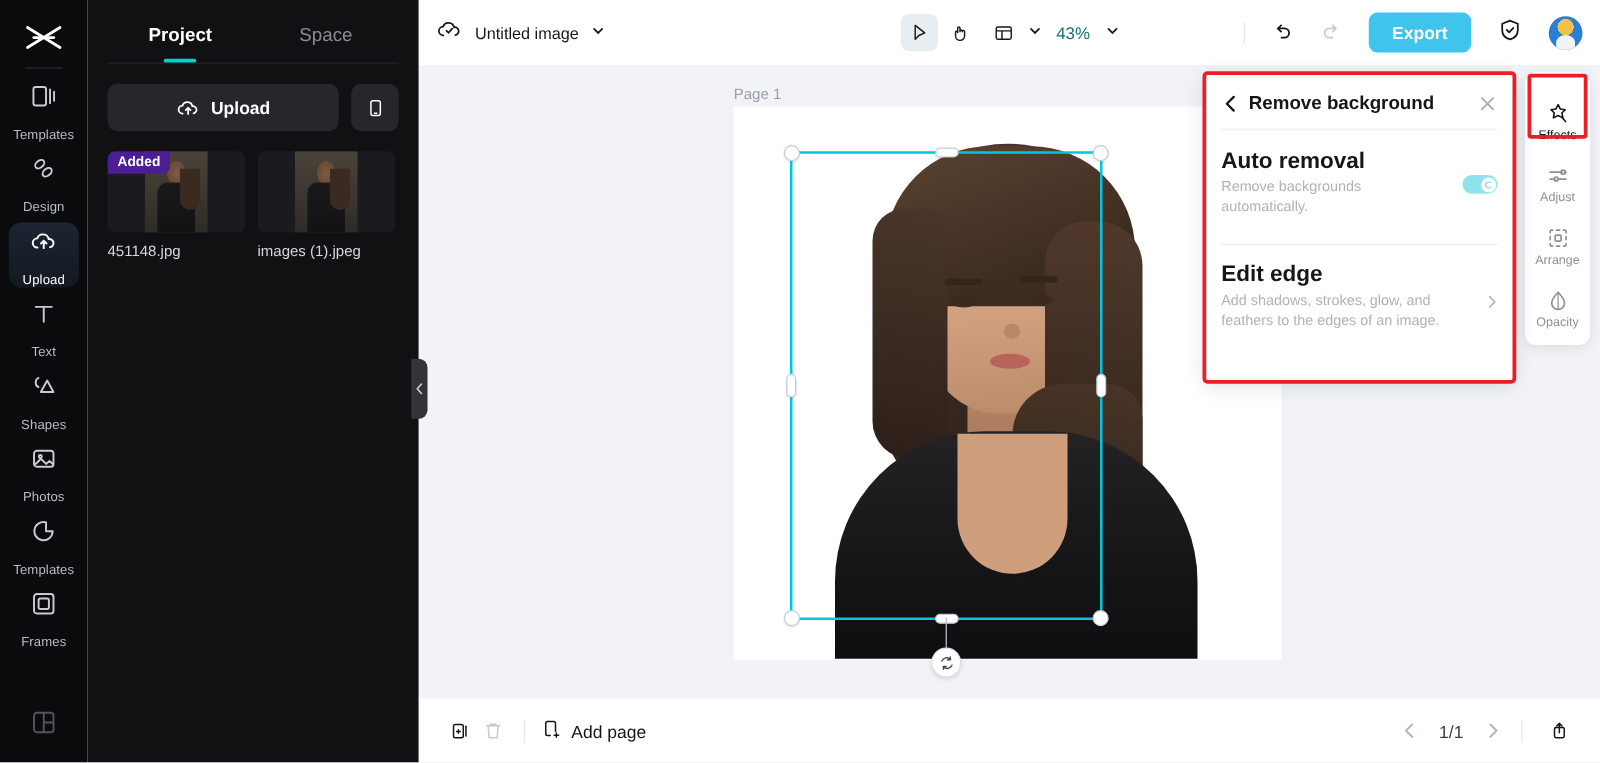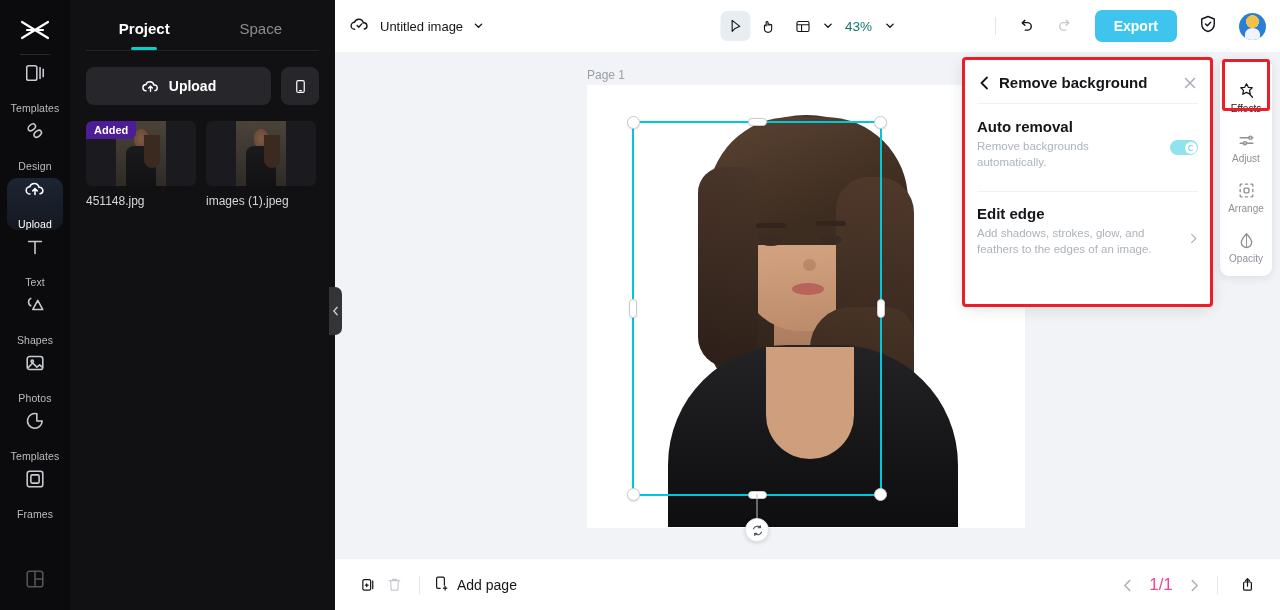--- a/index.html
+++ b/index.html
@@ -12,21 +12,21 @@
 
   
   .rail {
     position:absolute; left:0; top:0; width:70px; height:610px;
     background:#0b0b0d; display:flex; flex-direction:column; align-items:center;
   }
   .rail-logo { margin-top:12px; height:36px; display:flex; align-items:center; justify-content:center; }
   .rail-div { width:30px; height:1px; background:#2a2a2e; margin:6px 0 4px; }
   .rail-item {
     width:56px; height:52px; margin:3px 0; border-radius:10px;
-    display:flex; flex-direction:column; align-items:center; justify-content:space-between;
+    display:flex; flex-direction:column; align-items:center; justify-content:flex-end;
     gap:14px; cursor:pointer;
   }
   .rail-item.active { background:linear-gradient(180deg,#1c2533,#141820); }
   .rail-item .ic { width:22px; height:22px; display:block; }
   .rail-item .lb { font-size:10.5px; color:#b9bcc2; letter-spacing:.1px; }
   .rail-item.active .lb { color:#ffffff; }
   .rail-bottom { margin-top:auto; margin-bottom:16px; opacity:.5; }
 
   
   .panel {
@@ -204,21 +204,21 @@
     position:absolute; left:963px; top:58px; width:249px; height:248px;
     background:#fff; border-radius:10px; box-shadow:0 3px 16px rgba(25,35,50,.13);
     z-index:20; overflow:hidden;
   }
   .fx-head { display:flex; align-items:center; padding:16px 14px 12px; }
   .fx-back { width:16px; height:16px; cursor:pointer; margin-right:6px; }
   .fx-title { font-size:15px; font-weight:bold; color:#14161a; }
   .fx-close { margin-left:auto; width:16px; height:16px; cursor:pointer; }
   .fx-rule { height:1px; background:#eef0f3; margin:0 14px; }
   .fx-sec { padding:14px 14px 4px; position:relative; }
-  .fx-h { font-size:15px; font-weight:bold; color:#14161a; }
+  .fx-h { font-size:18px; font-weight:bold; color:#14161a; }
   .fx-sub { font-size:11.5px; color:#adb3bb; line-height:1.38; margin-top:4px; max-width:150px; }
   .toggle {
     position:absolute; right:14px; top:36px; width:28px; height:15px;
     border-radius:9px; background:#8fe3ec; cursor:pointer;
   }
   .toggle .knob {
     position:absolute; right:1.5px; top:1.5px; width:12px; height:12px;
     border-radius:50%; background:#fff;
     display:flex; align-items:center; justify-content:center;
   }
@@ -259,21 +259,21 @@
     position:absolute; left:335px; top:558px; width:945px; height:52px;
     background:#fff; display:flex; align-items:center; padding:0 20px;
     border-top:1px solid #edeff2;
   }
   .bb-btn { width:26px; height:26px; display:flex; align-items:center;
             justify-content:center; cursor:pointer; }
   .bb-div { width:1px; height:18px; background:#e3e5e9; margin:0 12px; }
   .addpage { display:flex; align-items:center; gap:8px; cursor:pointer;
              font-size:14px; color:#14161a; }
   .bb-right { margin-left:auto; display:flex; align-items:center; gap:14px; }
-  .pagenum { font-size:17px; color:#ec4899; min-width:26px; text-align:center; }
+  .pagenum { font-size:14px; color:#404040; min-width:26px; text-align:center; }
   .nav-ic { width:13px; height:13px; cursor:pointer; }
 </style>
 </head>
 <body>
 
 <div id="app">
 
   <div class="rail">
     <div class="rail-logo">
       <svg width="34" height="22" viewBox="0 0 34 22" fill="none" stroke="#fff" stroke-width="2.2" stroke-linecap="round">

